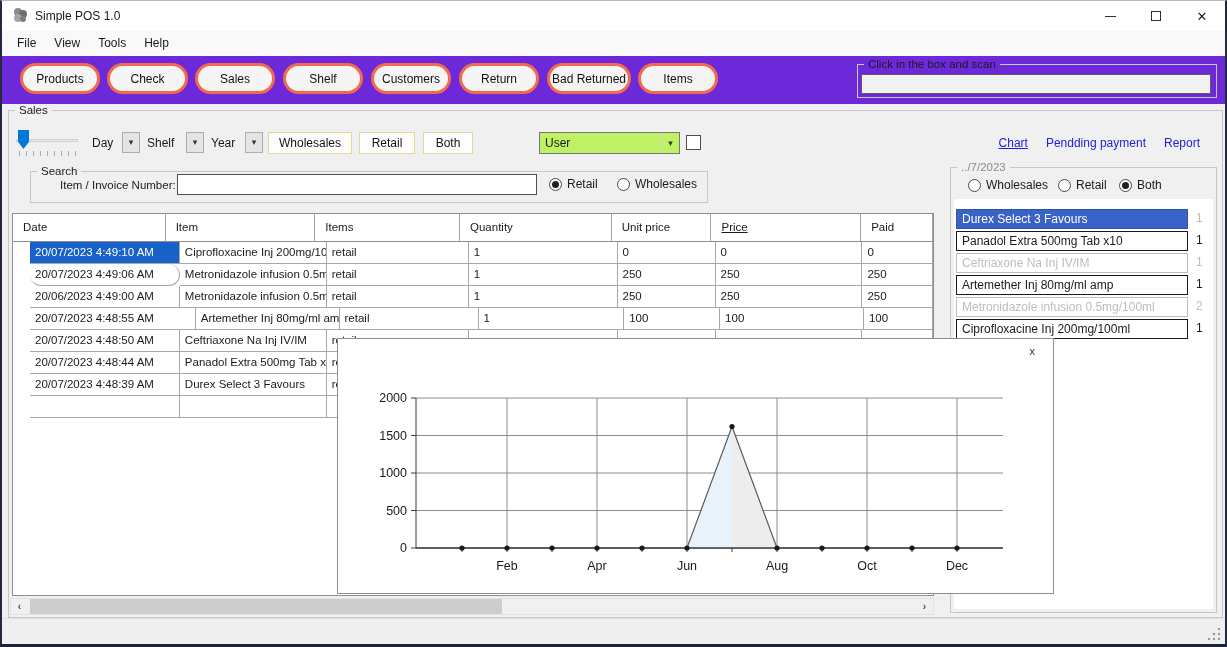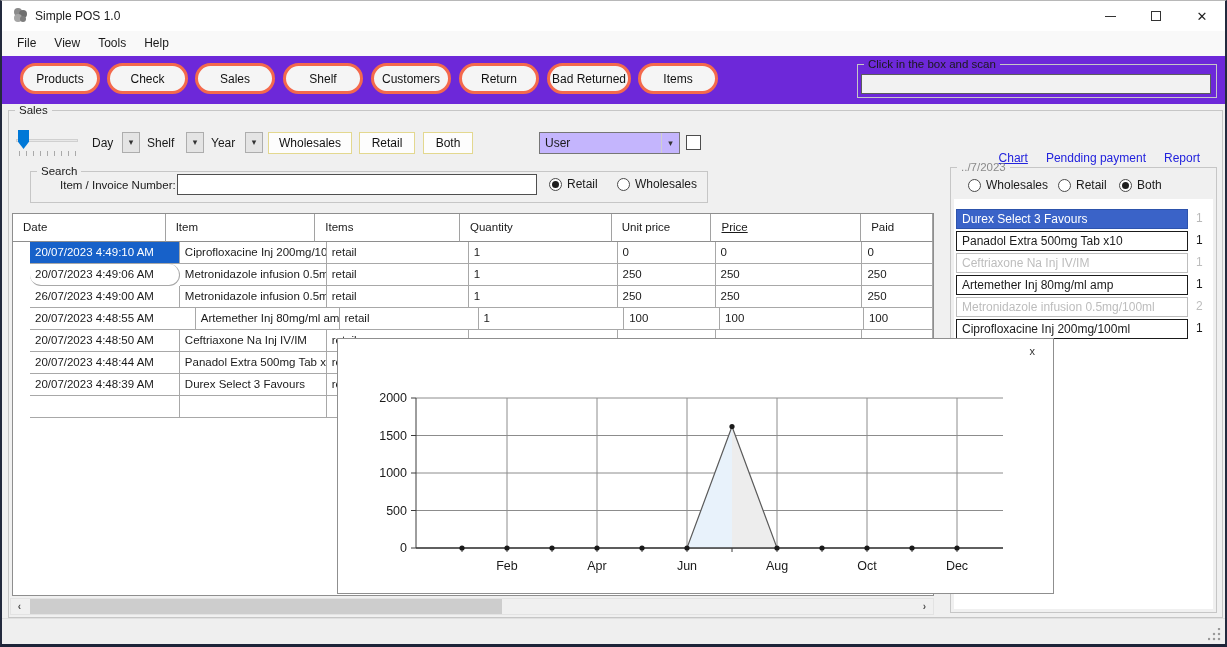--- a/index.html
+++ b/index.html
@@ -43,28 +43,28 @@
                     clip-path:polygon(0 0,100% 0,100% 62%,50% 100%,0 62%); }
   .trackbar-track { position:absolute; left:14px; top:138px; width:62px; height:3px;
                     background:#e8e8e8; border:1px solid #d0d0d0; }
   .trackbar-ticks { position:absolute; left:17px; top:150px; width:58px; height:5px;
                     background:repeating-linear-gradient(90deg,#aaa 0 1px,transparent 1px 7px); }
   .small-label { position:absolute; top:135px; font-size:12px; }
   .drop-btn { position:absolute; top:131px; width:18px; height:21px; background:#e4e4e4;
               border:1px solid #adadad; font-size:9px; color:#333; line-height:19px; text-align:center; }
   .type-btn { position:absolute; top:131px; height:22px; background:#fdfdfd; border:1px solid #e3d88f;
               font-size:12px; color:#111; font-family:"Liberation Sans",sans-serif; }
-  .combo { position:absolute; left:537px; top:131px; width:141px; height:22px; background:#c4b5fd; border:1px solid #767676; }
+  .combo { position:absolute; left:537px; top:131px; width:141px; height:22px; background:#bef264; border:1px solid #767676; }
   .combo-text { position:absolute; left:5px; top:3px; font-size:12px; }
   .combo-arrow { position:absolute; right:0; top:0; width:18px; height:20px; border-left:1px solid #cfcfcf;
                  font-size:9px; color:#333; line-height:20px; text-align:center; }
   .checkbox { position:absolute; left:684px; top:134px; width:15px; height:15px; background:#fff; border:1px solid #4d4d4d; }
 
   .links { position:absolute; top:135px; right:25px; display:flex; gap:18px; }
-  .linklabel { color:#2222dd; font-size:12px; text-decoration:none;margin-top:15px; }
+  .linklabel { color:#2222dd; font-size:12px; text-decoration:none; }
   .linklabel.u { text-decoration:underline; }
 
   
   .search-group { left:28px; top:164px; width:678px; height:38px; }
   .search-label { position:absolute; left:58px; top:178px; font-size:11.5px; }
   .search-input { position:absolute; left:175px; top:173px; width:360px; height:21px; border:1px solid #4f4f4f; background:#fff; }
   .radio-row { position:absolute; display:flex; align-items:center; gap:5px; }
   .radio { width:13px; height:13px; border:1px solid #4a4a4a; border-radius:50%; background:#fff; position:relative; }
   .radio.checked::after { content:""; position:absolute; left:2px; top:2px; width:7px; height:7px; border-radius:50%; background:#1f1f1f; }
   .radio-label { font-size:12px; }
@@ -230,21 +230,21 @@
         <div class="grid-row" style="top: 50px;">
           <div class="g-cell" style="width: 153px; border-radius: 11px;">20/07/2023 4:49:06 AM</div>
           <div class="g-cell" style="width: 150px;">Metronidazole infusion 0.5m...</div>
           <div class="g-cell" style="width: 145px;">retail</div>
           <div class="g-cell" style="width: 152px;">1</div>
           <div class="g-cell" style="width: 100px;">250</div>
           <div class="g-cell" style="width: 150px;">250</div>
           <div class="g-cell" style="width: 72px;">250</div>
         </div>
         <div class="grid-row" style="top: 72px;">
-          <div class="g-cell" style="width: 153px;">26/07/2023 4:49:00 AM</div>
+          <div class="g-cell" style="width: 153px;">20/06/2023 4:49:00 AM</div>
           <div class="g-cell" style="width: 150px;">Metronidazole infusion 0.5m...</div>
           <div class="g-cell" style="width: 145px;">retail</div>
           <div class="g-cell" style="width: 152px;">1</div>
           <div class="g-cell" style="width: 100px;">250</div>
           <div class="g-cell" style="width: 150px;">250</div>
           <div class="g-cell" style="width: 72px;">250</div>
         </div>
         <div class="grid-row" style="top: 94px;">
           <div class="g-cell" style="width: 173px;">20/07/2023 4:48:55 AM</div>
           <div class="g-cell" style="width: 150px;">Artemether Inj 80mg/ml amp</div>

